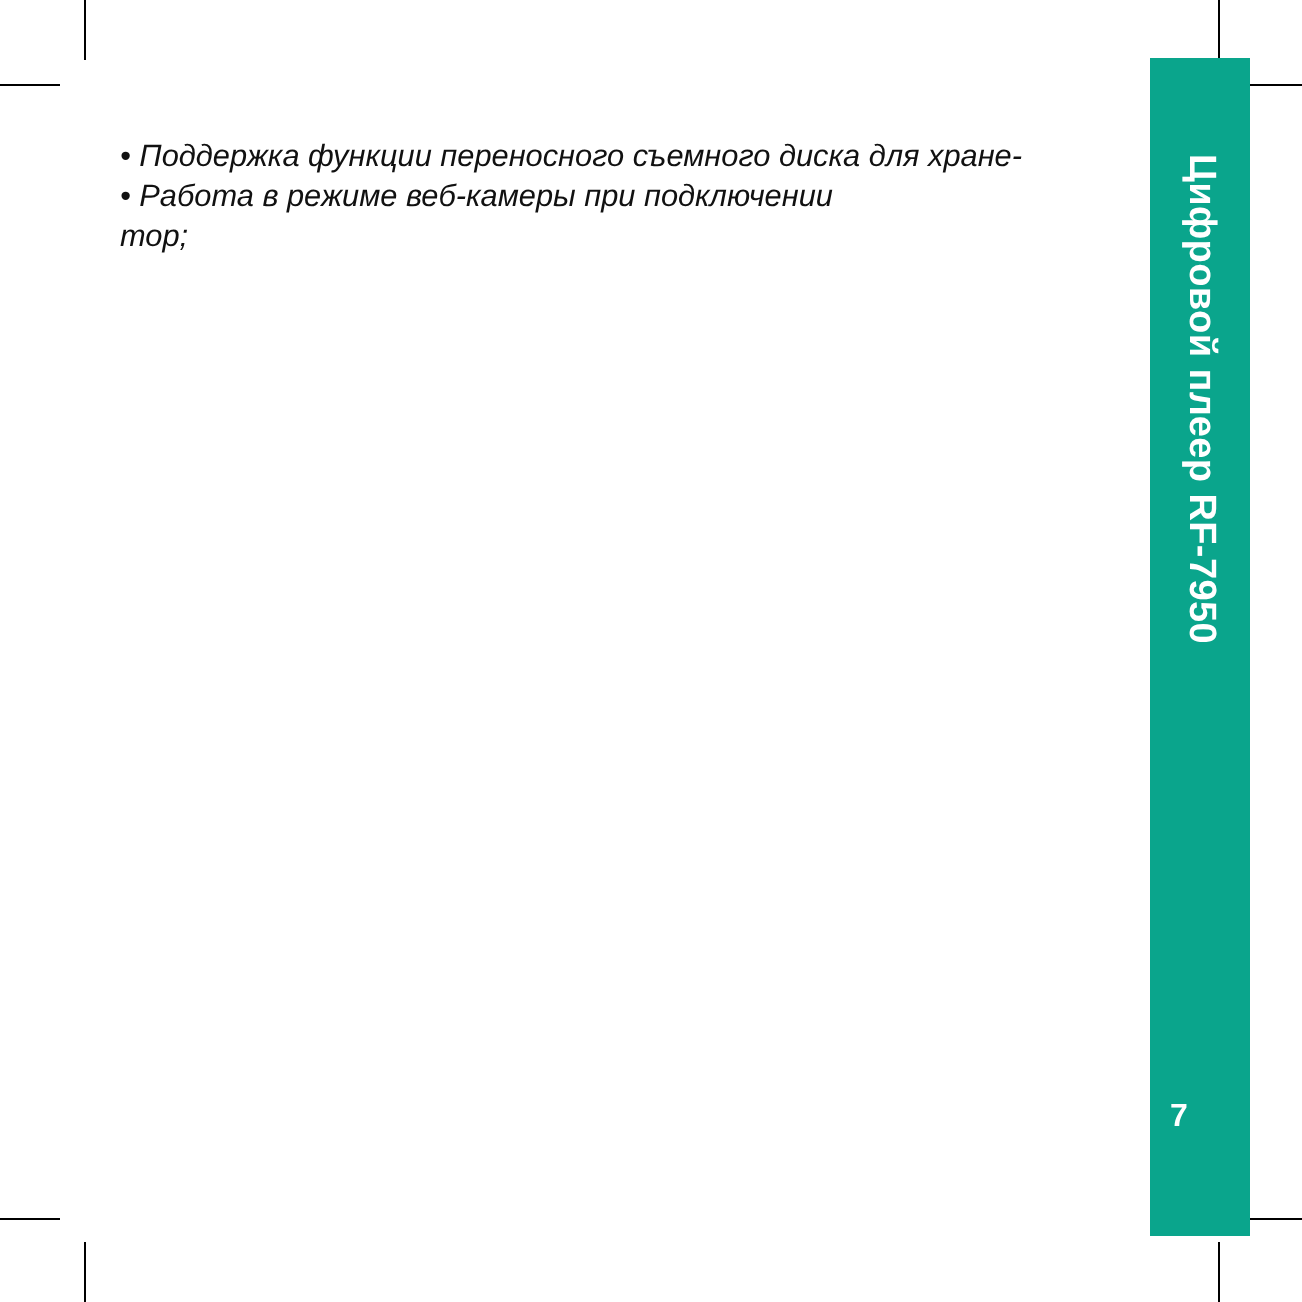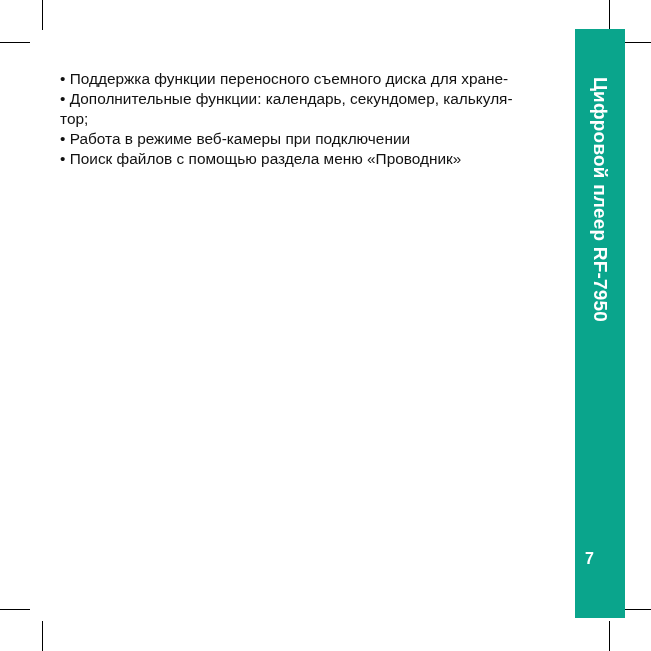--- a/index.html
+++ b/index.html
@@ -24,21 +24,21 @@
       color: #ffffff; font-weight: bold; font-size: 19px; letter-spacing: 0.2px;
     }
     .page-num {
       position: absolute; left: 585px; top: 550px;
       color: #ffffff; font-weight: bold; font-size: 16px;
     }
     .content {
       position: absolute; left: 60px; top: 69px; width: 500px;
       font-size: 15.4px; line-height: 20px; color: #111;
     }
-    .content p { margin: 0; white-space: nowrap; }
+    .content p { margin: 0; white-space: nowrap; font-style: italic; }
   </style>
 </head>
 <body>
 
 <div class="crop" style="left:42px;top:0;width:1px;height:30px;"></div>
 <div class="crop" style="left:0;top:42px;width:30px;height:1px;"></div>
 <div class="crop" style="left:609px;top:0;width:1px;height:29px;"></div>
 <div class="crop" style="left:621px;top:42px;width:30px;height:1px;"></div>
 <div class="crop" style="left:0;top:609px;width:30px;height:1px;"></div>
 <div class="crop" style="left:42px;top:621px;width:1px;height:30px;"></div>
@@ -46,17 +46,15 @@
 <div class="crop" style="left:609px;top:621px;width:1px;height:30px;"></div>
 
 <div class="band"></div>
 <div class="band-title">
   <span>Цифровой плеер RF-7950</span>
 </div>
 <div class="page-num">7</div>
 
 <div class="content">
   <p>• Поддержка функции переносного съемного диска для хране-</p>
-  <p>• Дополнительные функции: календарь, секундомер, калькуля-</p>
+  <p>• Работа в режиме веб-камеры при подключении</p>
   <p>тор;</p>
-  <p>• Работа в режиме веб-камеры при подключении</p>
-  <p>• Поиск файлов с помощью раздела меню «Проводник»</p>
 </div>
 
 </body></html>

